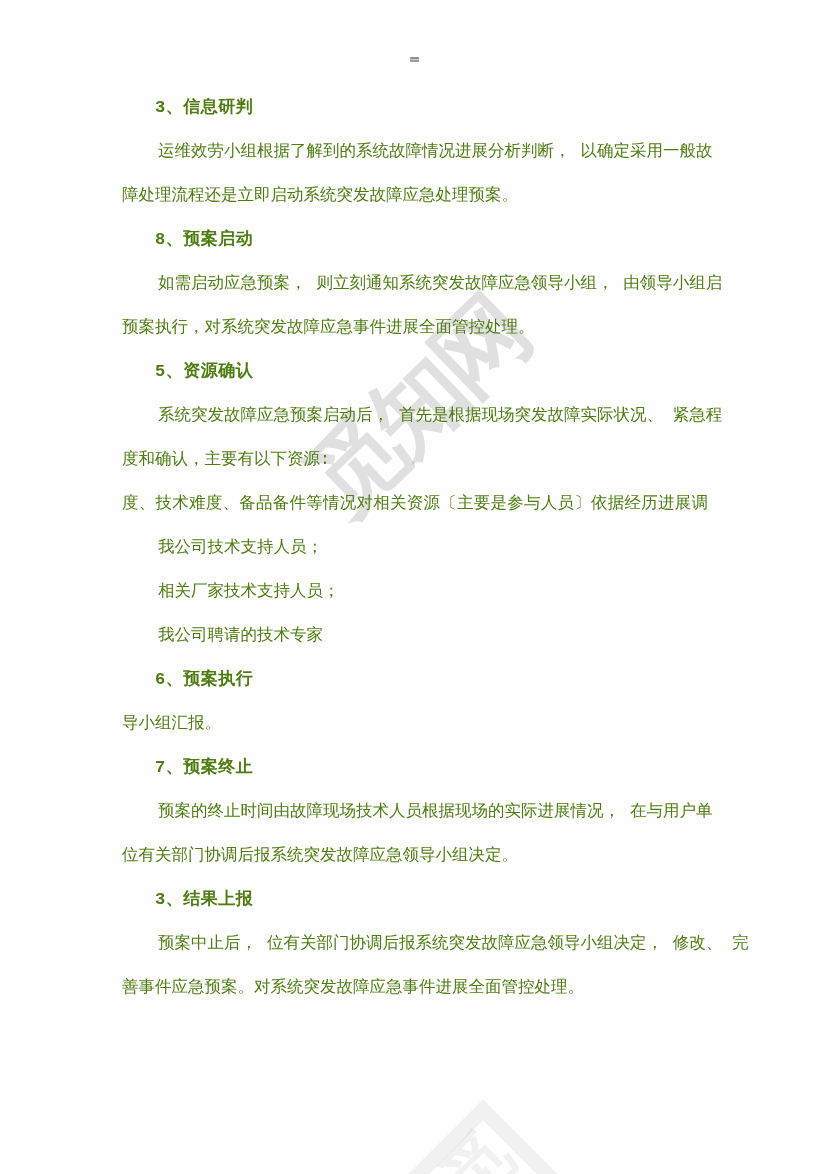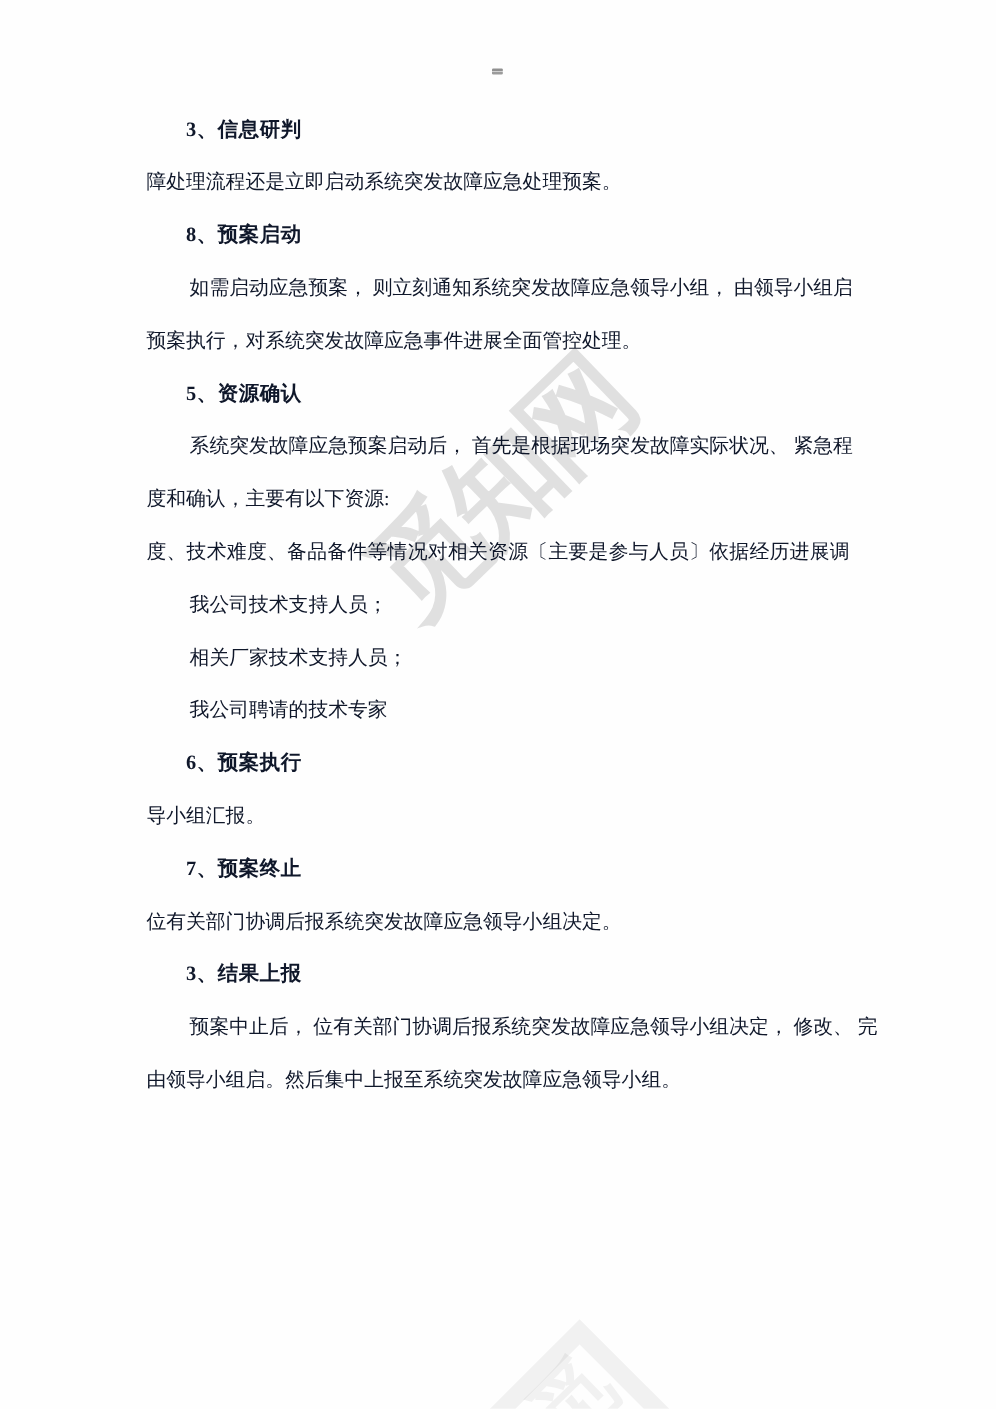--- a/index.html
+++ b/index.html
@@ -43,21 +43,22 @@
     transform: translate(-50%, -50%) rotate(-44deg);
     font-size: 66px; font-weight: bold;
     color: rgba(0, 0, 0, 0.05);
     pointer-events: none; user-select: none;
   }
   
   .doc {
     position: absolute; left: 122px; top: 86px;
     width: 586px;
     font-size: 16.5px; line-height: 44px;
-    color: #0f172a;
+    color: #4d7c0f;
+    font-family: Liberation Mono, monospace;
   }
   .line {
     text-align: justify;
     text-align-last: justify;
     text-justify: inter-ideograph;
     height: 44px; overflow: visible; white-space: nowrap;
   }
   .line.last { text-align-last: left; }
   .line.first { text-indent: 36px; }
   .heading-line {
@@ -73,33 +74,35 @@
 
   <div class="smudge"></div>
 
   <div class="watermark-center">觅知网</div>
 
   <div class="watermark-diamond"></div>
   <div class="watermark-diamond-char">觅</div>
 
   <div class="doc">
       <div class="heading-line">3、信息研判</div>
+      <div class="line first">运维效劳小组根据了解到的系统故障情况进展分析判断， 以确定采用一般故</div>
       <div class="line last">障处理流程还是立即启动系统突发故障应急处理预案。</div>
       <div class="heading-line">8、预案启动</div>
       <div class="line first">如需启动应急预案， 则立刻通知系统突发故障应急领导小组， 由领导小组启</div>
       <div class="line last">预案执行，对系统突发故障应急事件进展全面管控处理。</div>
       <div class="heading-line">5、资源确认</div>
       <div class="line first">系统突发故障应急预案启动后， 首先是根据现场突发故障实际状况、 紧急程</div>
       <div class="line last">度和确认，主要有以下资源:</div>
       <div class="line">度、技术难度、备品备件等情况对相关资源〔主要是参与人员〕依据经历进展调</div>
       <div class="line first last">我公司技术支持人员；</div>
       <div class="line first last">相关厂家技术支持人员；</div>
       <div class="line first last">我公司聘请的技术专家</div>
       <div class="heading-line">6、预案执行</div>
       <div class="line last">导小组汇报。</div>
       <div class="heading-line">7、预案终止</div>
+      <div class="line first">预案的终止时间由故障现场技术人员根据现场的实际进展情况， 在与用户单</div>
       <div class="line last">位有关部门协调后报系统突发故障应急领导小组决定。</div>
       <div class="heading-line">3、结果上报</div>
       <div class="line first">预案中止后， 位有关部门协调后报系统突发故障应急领导小组决定， 修改、 完</div>
-      <div class="line last">由领导小组启。然后集中上报至系统突发故障应急领导小组。</div>
+      <div class="line last">善事件应急预案。对系统突发故障应急事件进展全面管控处理。</div>
     </div>
 
 </div>
 
 </body></html>

